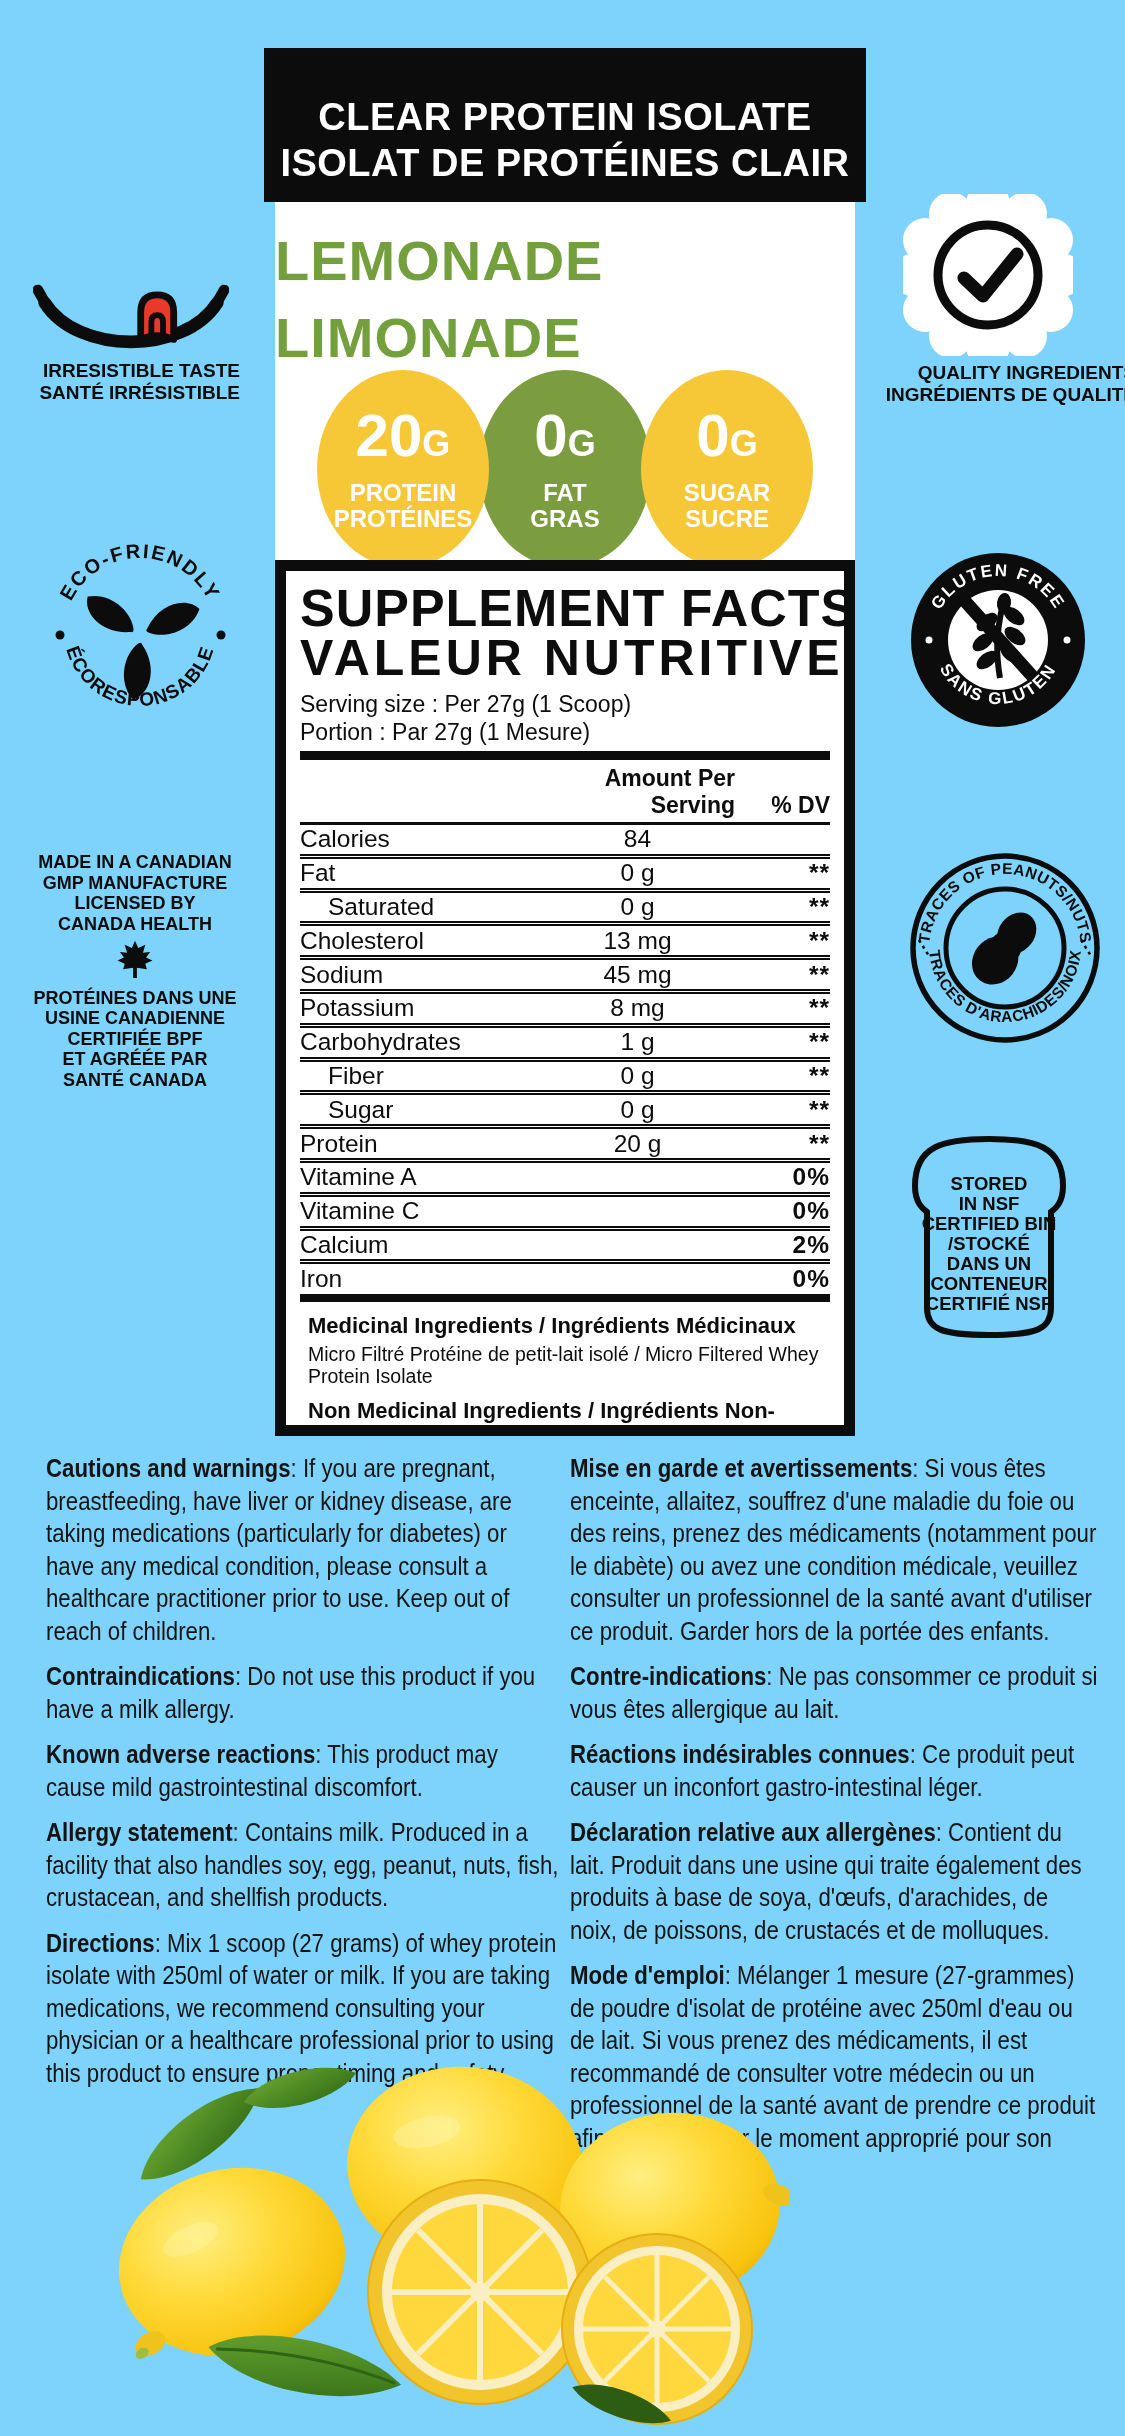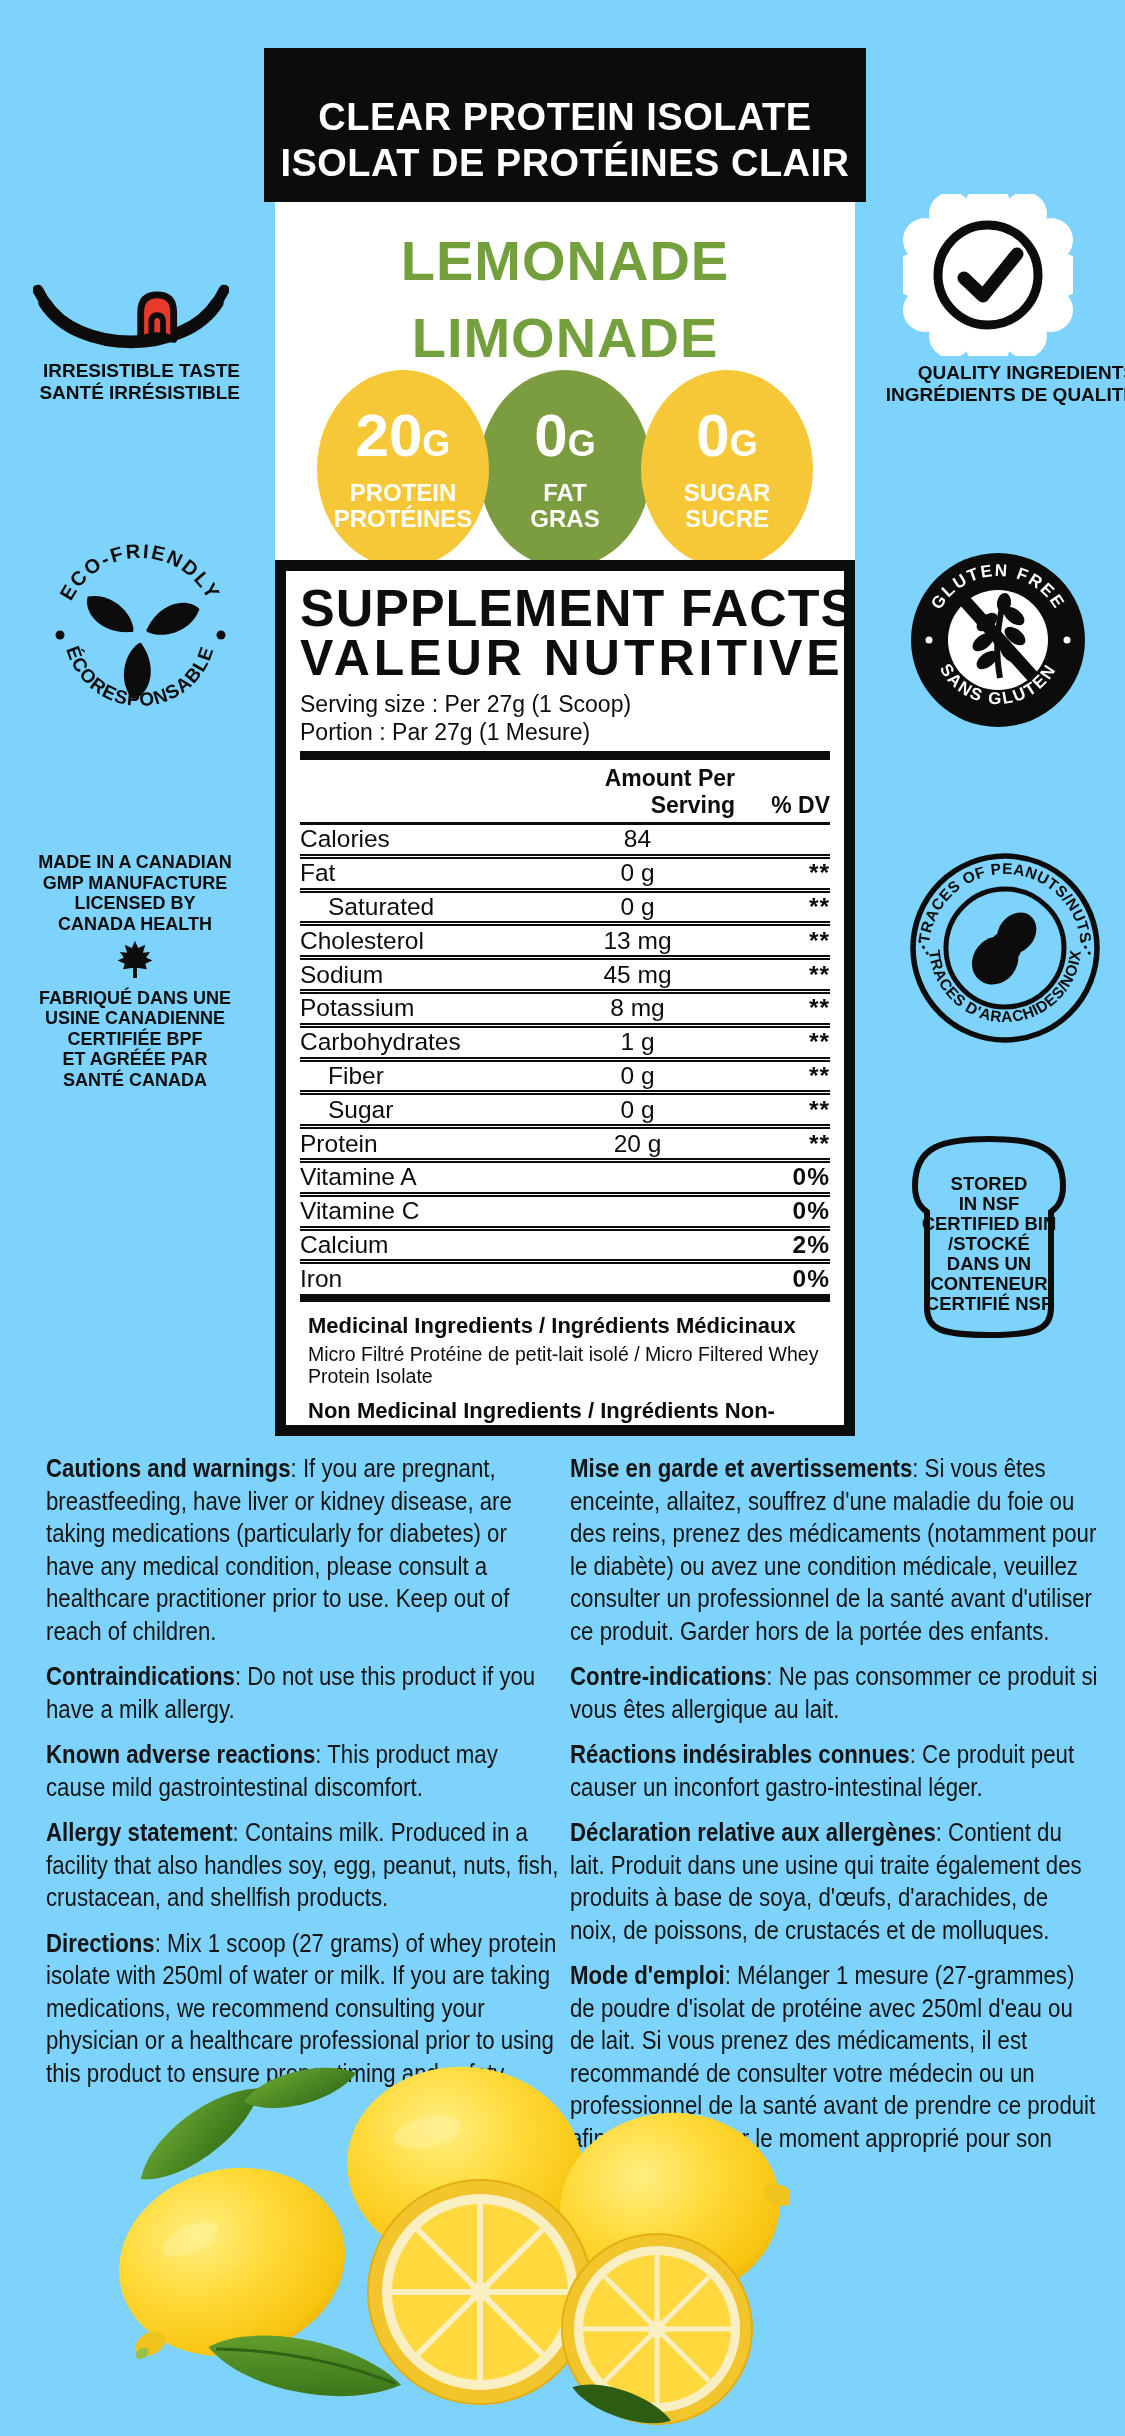--- a/index.html
+++ b/index.html
@@ -4,21 +4,21 @@
 <style>
   html,body{margin:0;padding:0;background:#333;}
   .page{position:relative;width:1125px;height:2436px;background:#7dd3fc;overflow:hidden;
         font-family:"Liberation Sans",sans-serif;color:#0d0d0d;}
   
   .hdr{position:absolute;left:264px;top:48px;width:602px;height:154px;background:#0c0c0c;
        color:#fff;text-align:center;font-weight:bold;font-size:38px;line-height:46px;
        padding-top:46px;box-sizing:border-box;letter-spacing:.5px;}
   
   .panel{position:absolute;left:275px;top:202px;width:580px;height:1234px;background:#fff;}
-  .flav{position:absolute;top:20px;left:0;width:100%;text-align:center;color:#73A03D;
+  .flav{position:absolute;top:20px;left:0;width:100%;color:#73A03D;
         font-weight:bold;font-size:56px;line-height:77px;letter-spacing:1px;}
   .macros{position:absolute;top:168px;left:50%;transform:translateX(-50%);display:flex;align-items:center;}
   .mc{width:172px;height:198px;border-radius:50%;color:#fff;display:flex;flex-direction:column;
       align-items:center;justify-content:center;margin:0 -5px;position:relative;text-align:center;}
   .mc.yellow{background:#F6C838;z-index:2;}
   .mc.green{background:#7B9D40;z-index:1;}
   .mv{font-weight:bold;line-height:58px;}
   .mnum{font-size:60px;}
   .mu{font-size:36px;}
   .ml{font-size:24px;font-weight:bold;line-height:26px;}
@@ -117,21 +117,21 @@
         <div>GMP MANUFACTURE</div>
         <div>LICENSED BY</div>
         <div>CANADA HEALTH</div>
       </div>
     <div class="maple" style="width:38px;">
       <svg width="38" height="40" viewBox="0 0 24 25">
         <path fill="#0c0c0c" d="M12 1 L14 5.5 L18.5 3.5 L17 8.5 L21.5 8 L19 11.5 L23 13.5 L18.5 15.5 L19.5 19 L13.2 18 L13.2 24.5 L10.8 24.5 L10.8 18 L4.5 19 L5.5 15.5 L1 13.5 L5 11.5 L2.5 8 L7 8.5 L5.5 3.5 L10 5.5 Z"></path>
       </svg>
     </div>
     <div>
-        <div>FABRIQUÉ DANS UNE</div>
+        <div>PROTÉINES DANS UNE</div>
         <div>USINE CANADIENNE</div>
         <div>CERTIFIÉE BPF</div>
         <div>ET AGRÉÉE PAR</div>
         <div>SANTÉ CANADA</div>
       </div>
   </div>
 
   <svg style="position:absolute;left:903px;top:194px" width="170" height="162" viewBox="0 0 170 162">
     <g fill="#fff">
       <circle cx="85" cy="10" r="22"></circle>

